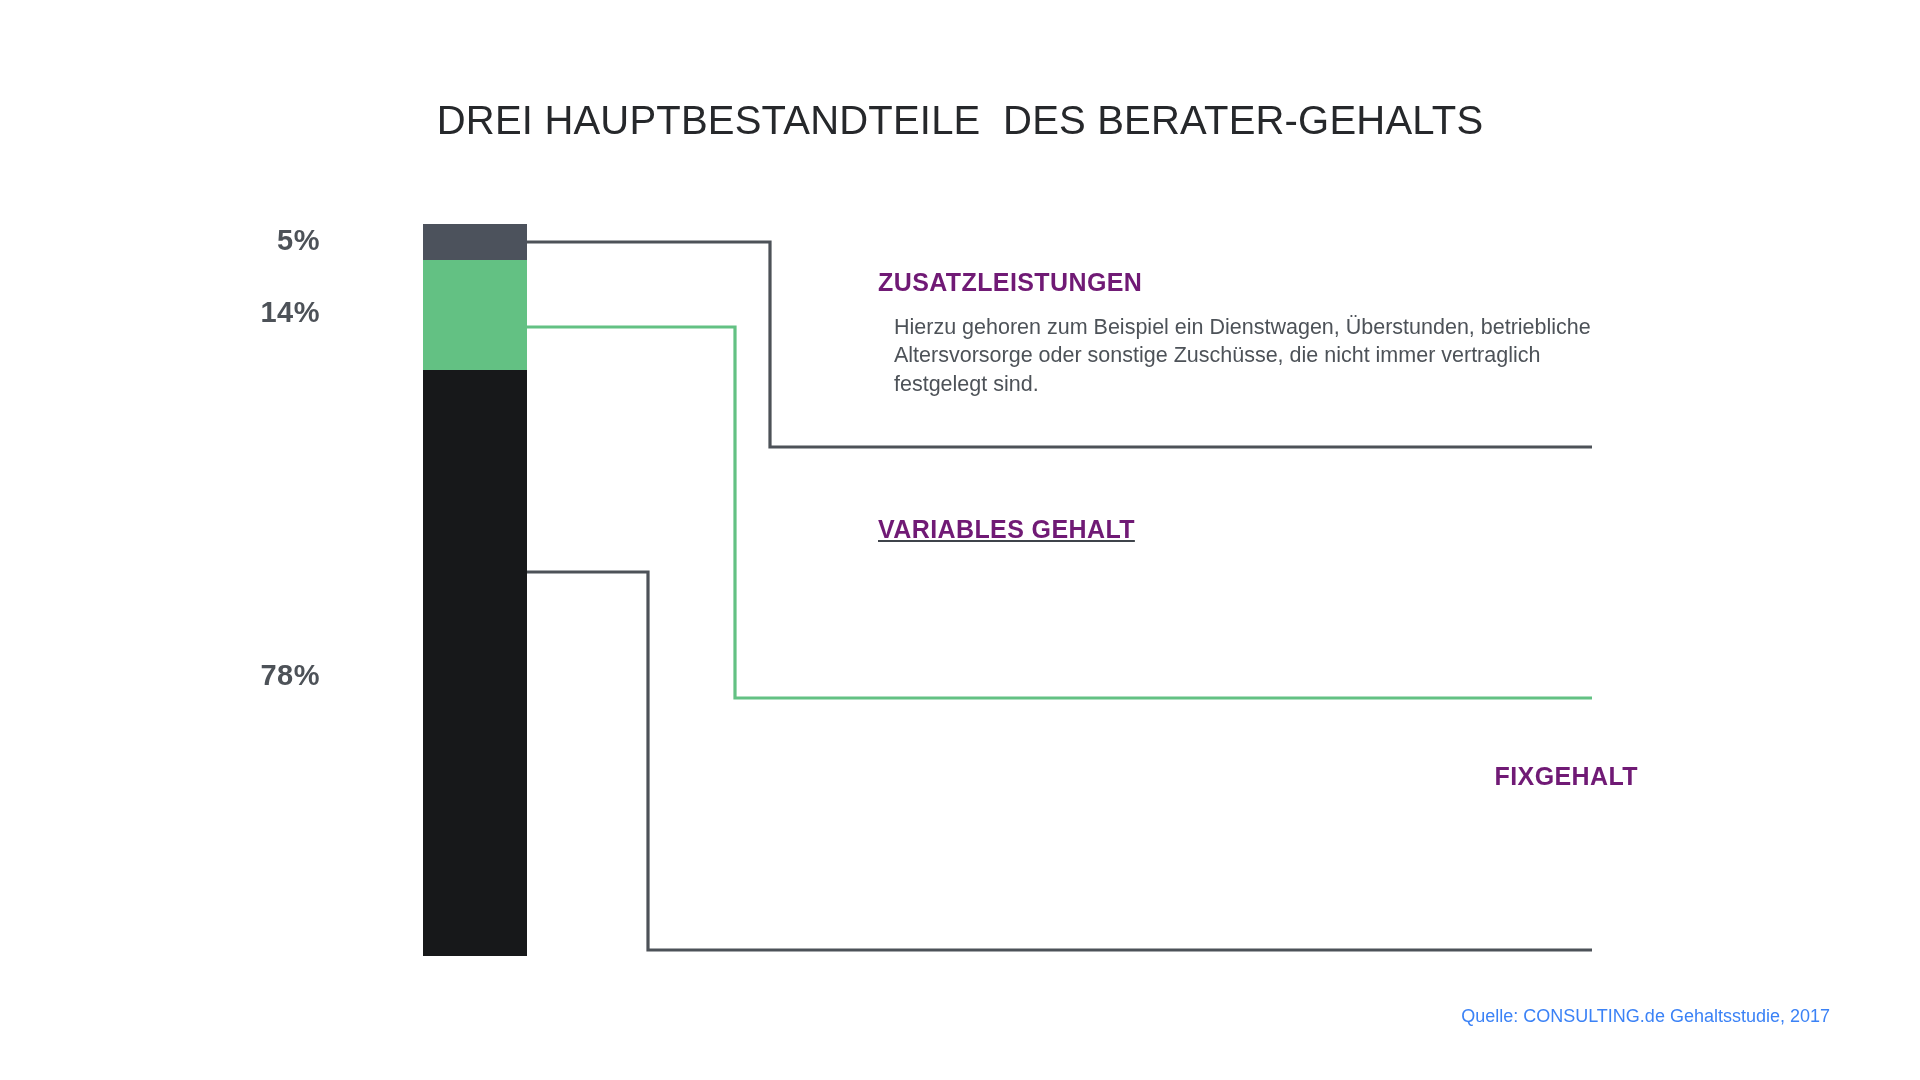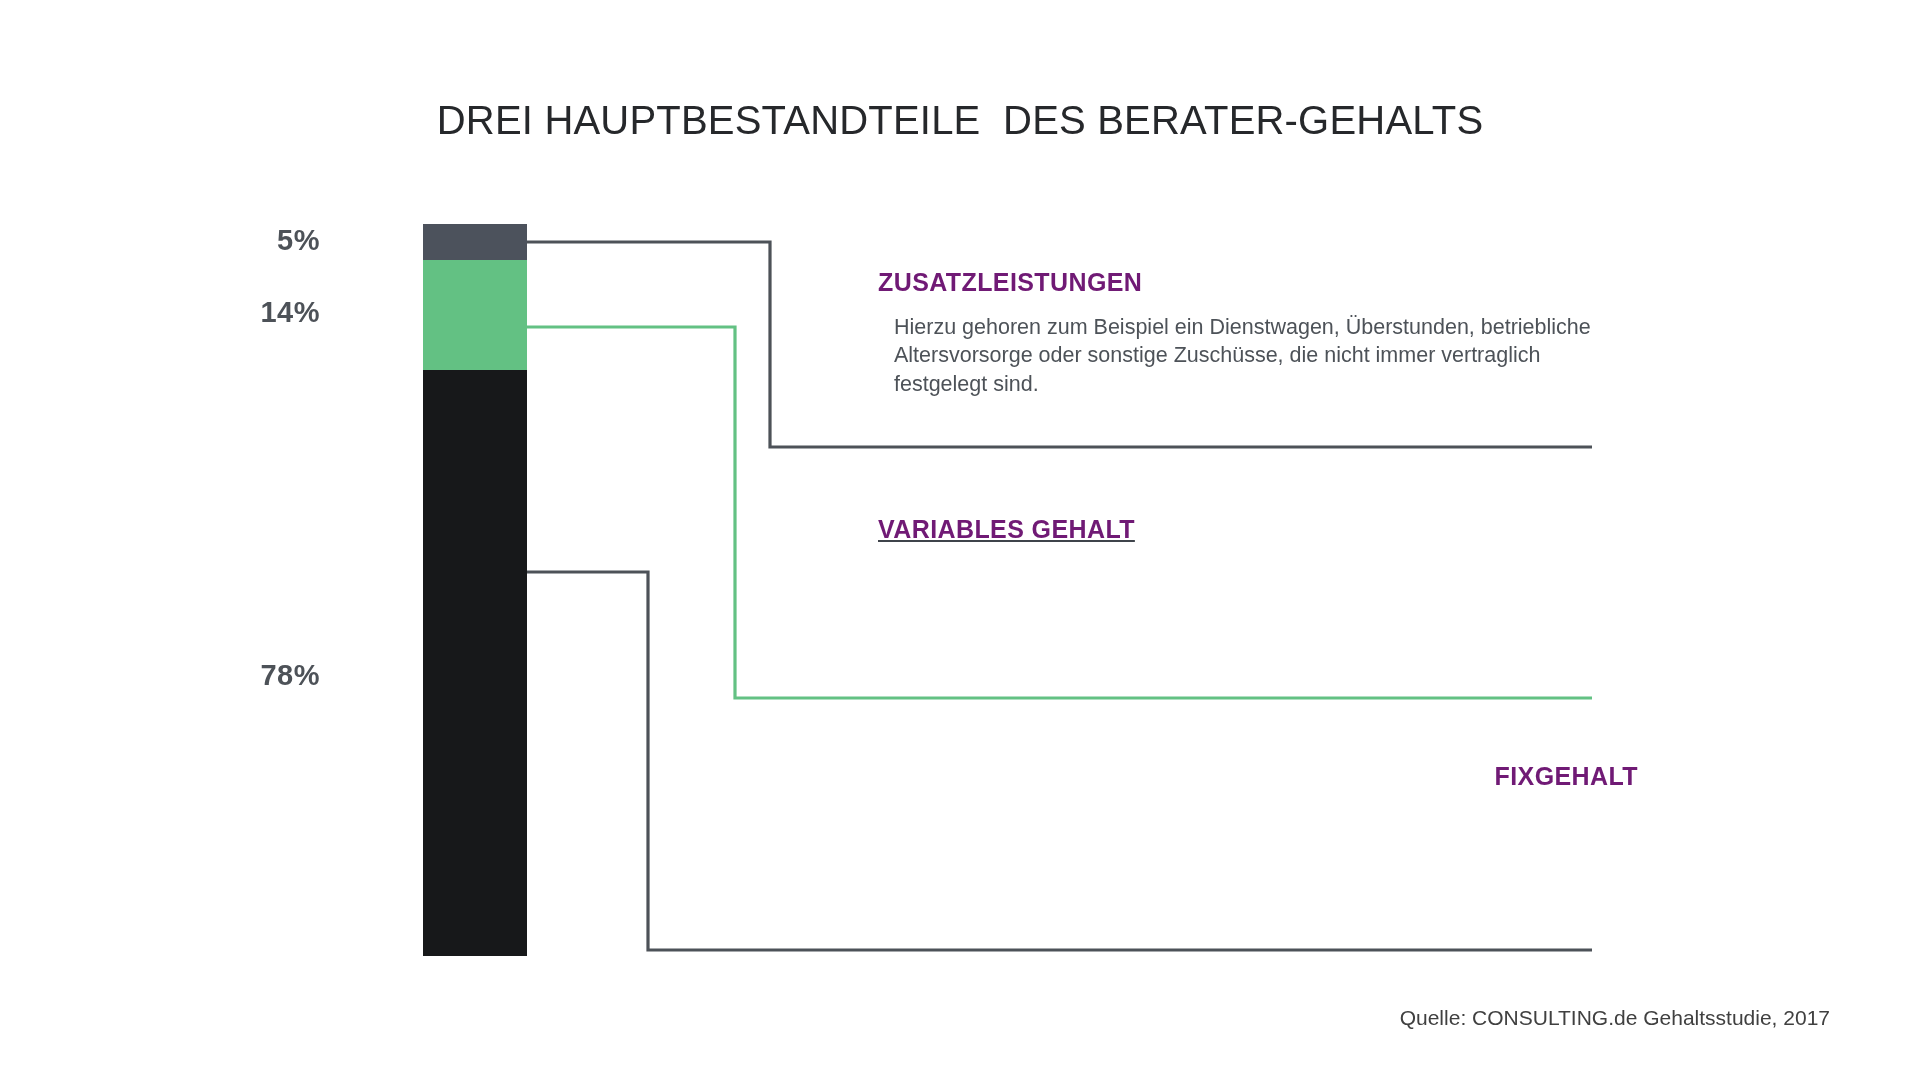--- a/index.html
+++ b/index.html
@@ -97,22 +97,22 @@
   }
   .block-benefits { left: 878px; top: 268px; }
   .block-variable { left: 878px; top: 515px; text-decoration: underline; }
   .block-fixed    { left: 878px; top: 762px; text-align: right; }
 
   
   .source {
     position: absolute;
     right: 90px;
     top: 1006px;
-    font-size: 21px;
-    color: #404040;
+    font-size: 18px;
+    color: #3b82f6;
     text-align: right;
   }
 </style>
 </head>
 <body>
 
 <div class="canvas">
 
   <div class="title">DREI HAUPTBESTANDTEILE  DES BERATER-GEHALTS</div>
 

